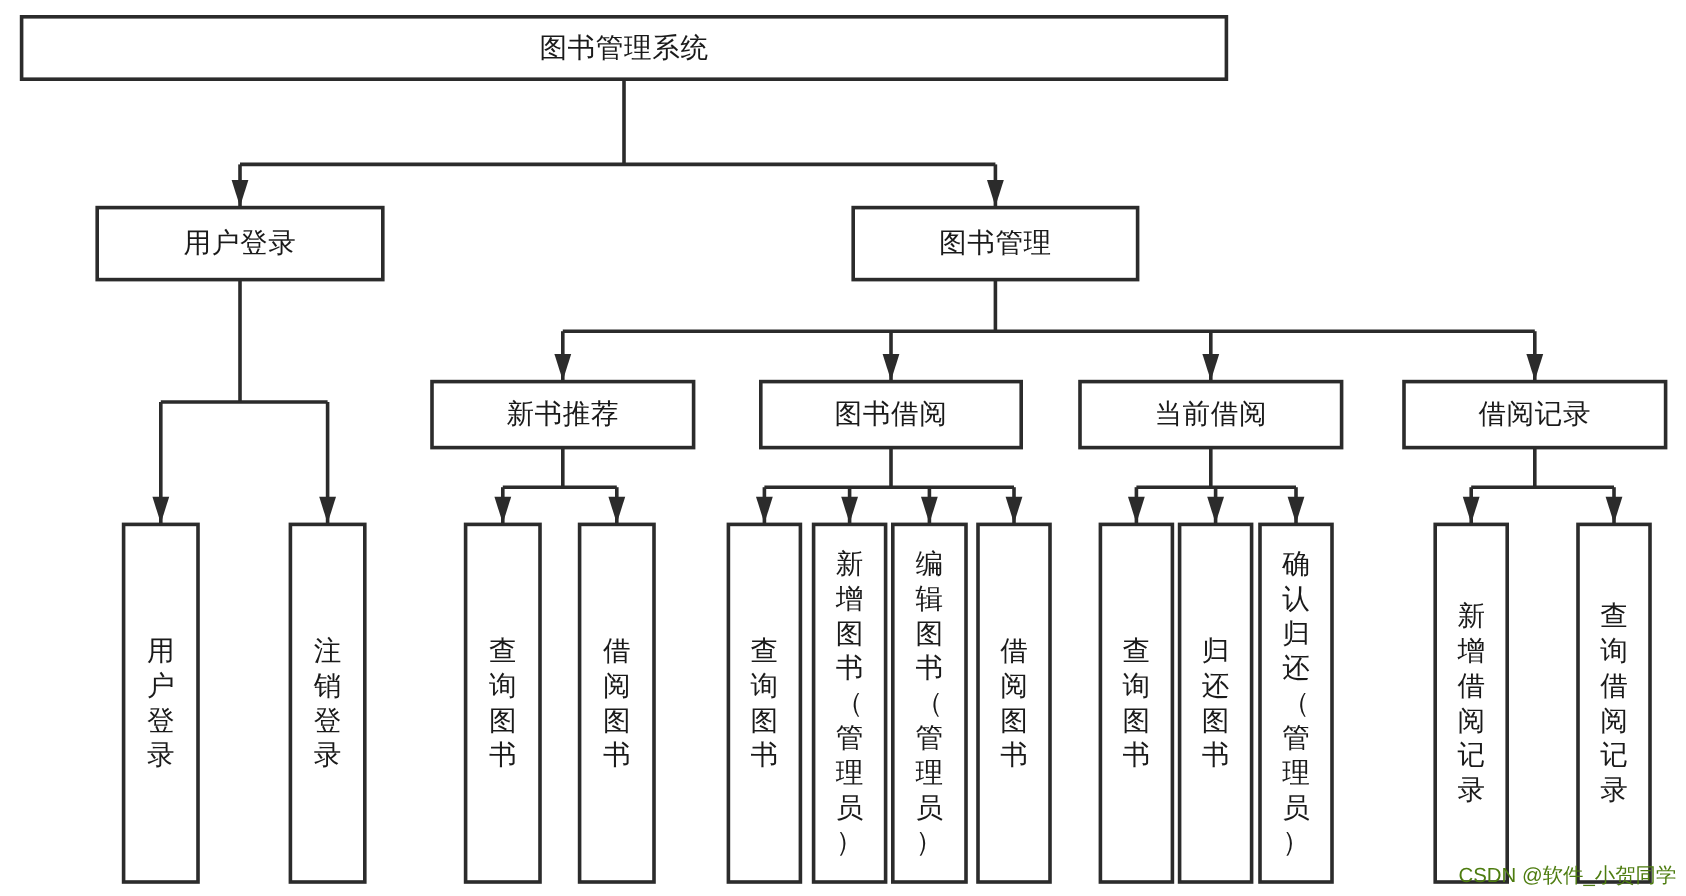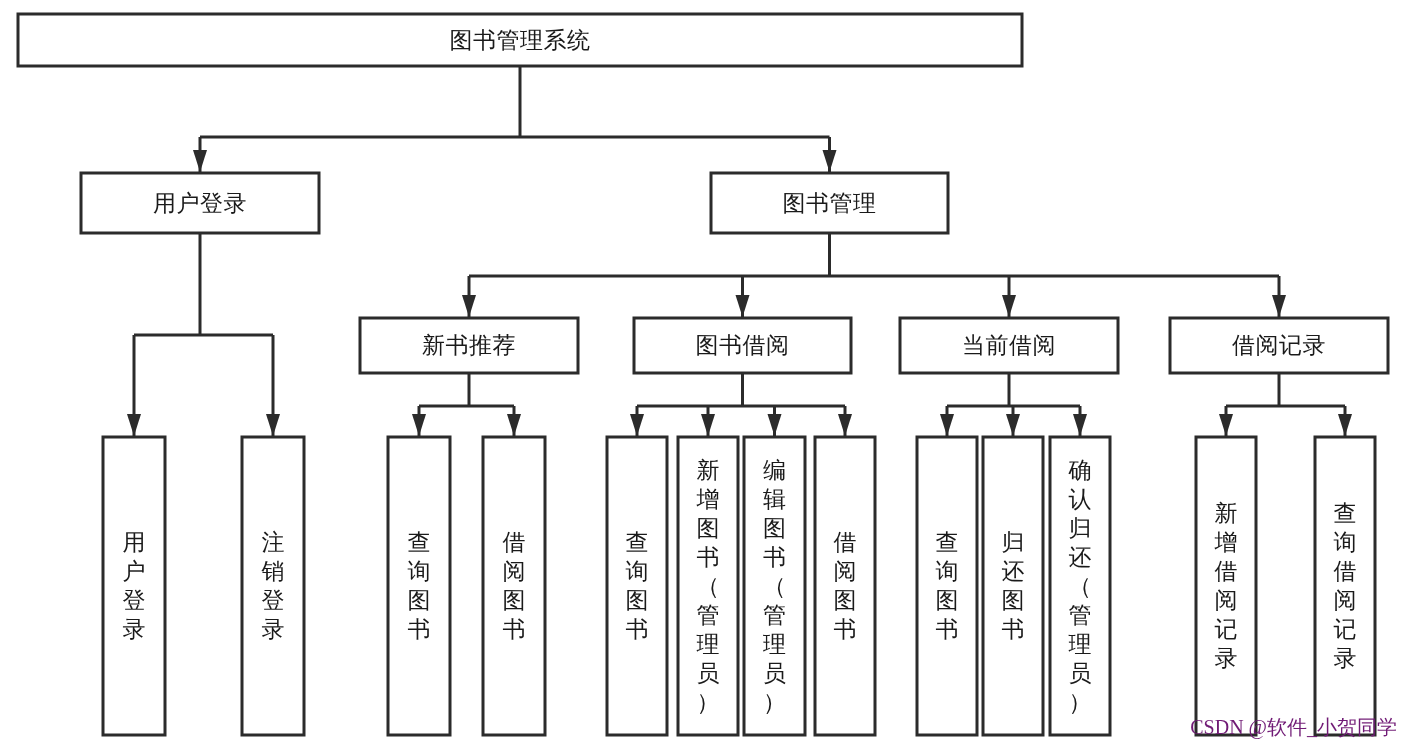--- a/index.html
+++ b/index.html
@@ -53,23 +53,23 @@
     font-family: "DejaVu Sans", "Liberation Sans", sans-serif;
     font-size: 23px;
     fill: #1a1a1a;
     text-anchor: middle;
     letter-spacing: 0px;
   }
   .watermark {
     position: absolute;
     right: 8px;
     bottom: 6px;
-    font-family: Liberation Serif, serif;
-    font-size: 20px;
-    color: #701a75;
+    font-family: Liberation Sans, sans-serif;
+    font-size: 17px;
+    color: #4d7c0f;
     white-space: nowrap;
     user-select: none;
   }
 </style>
 </head>
 <body>
 
 <div id="diagram-root">
   <svg class="tree" viewBox="0 0 1405 747">
     <g id="connectors-layer">

